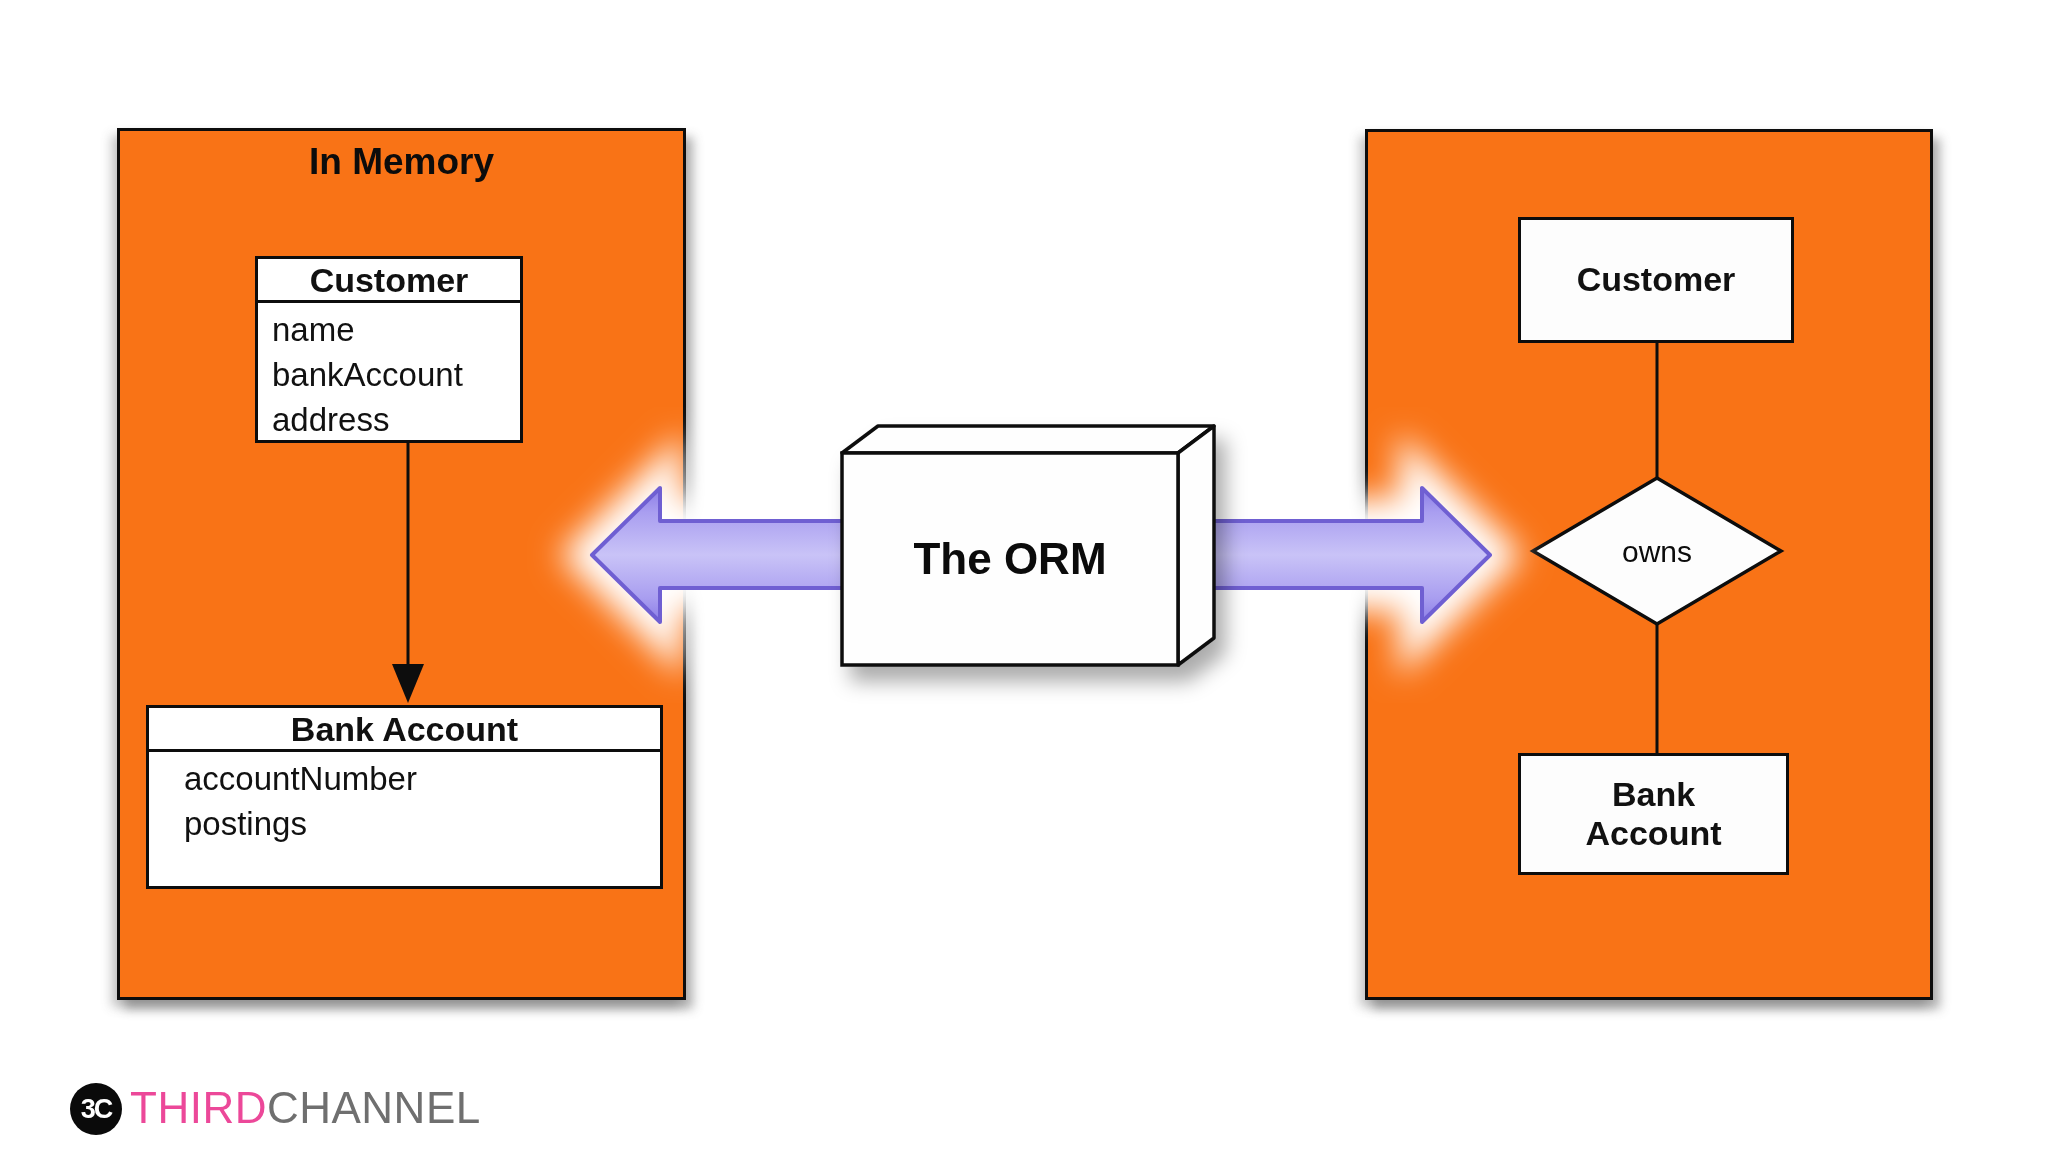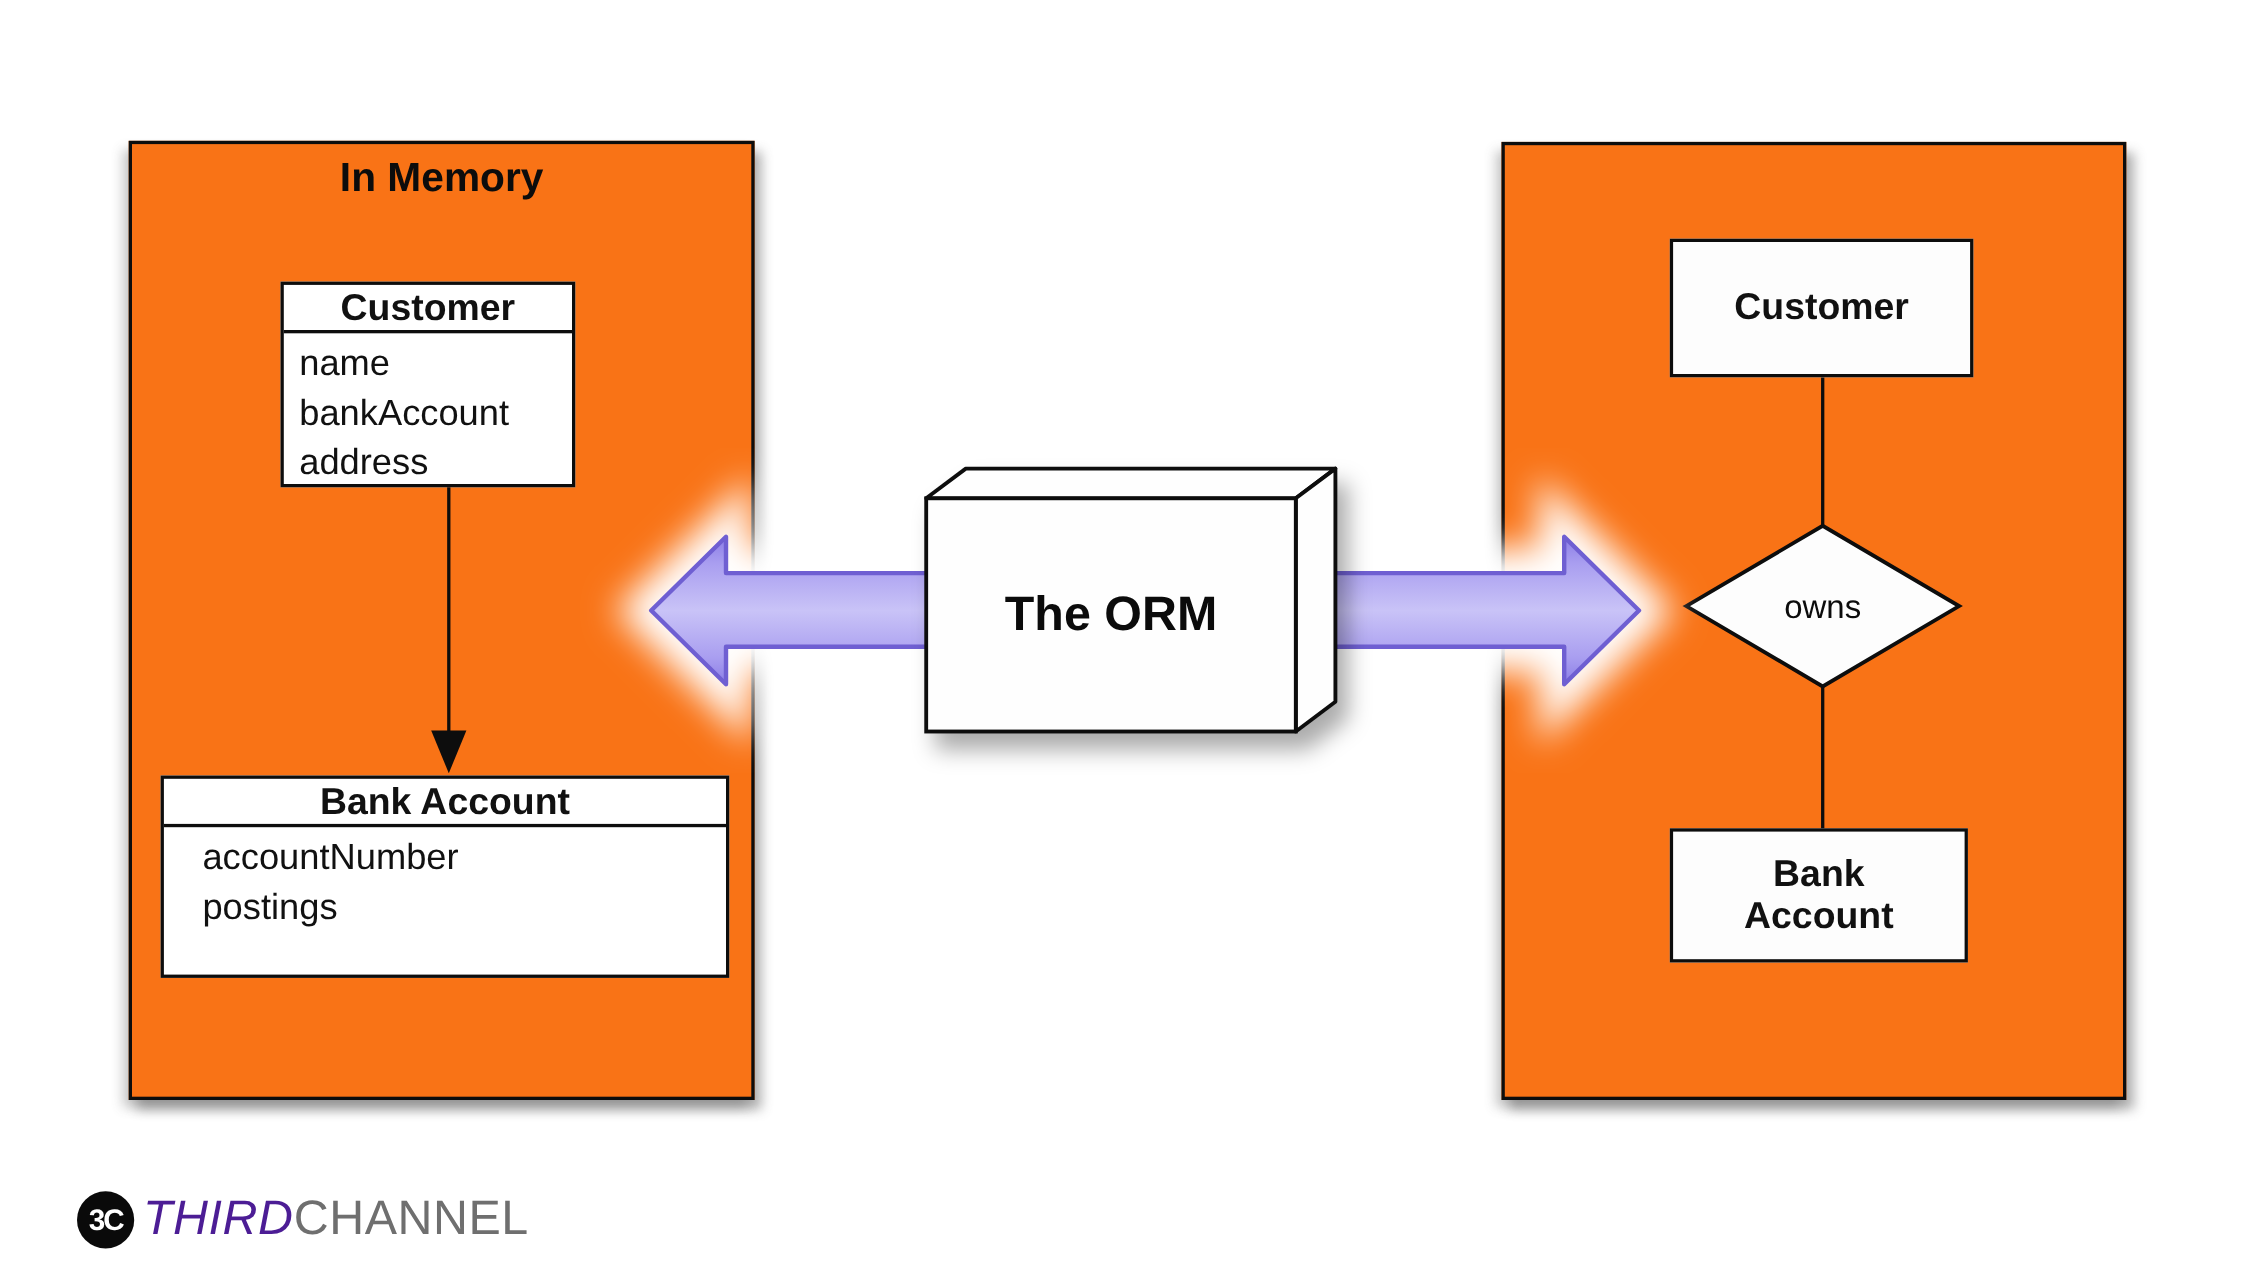--- a/index.html
+++ b/index.html
@@ -72,21 +72,21 @@
     position: absolute; left: 70px; top: 1083px; height: 54px;
     display: flex; z-index: 4;
   }
   .logo-mark {
     width: 52px; height: 52px; border-radius: 50%;
     background: #0a0a0a; color: #fff;
     display: flex; align-items: center; justify-content: center;
     font-weight: bold; font-size: 27px; letter-spacing: -2px;
   }
   .logo-word { margin-left: 8px; font-size: 44px; letter-spacing: 0.5px; white-space: nowrap; }
-  .logo-first  { color: #4c1d95; font-style: italic; }
+  .logo-first  { color: #ec4899; }
   .logo-second { color: #6f6f6f; }
 </style>
 </head>
 <body>
 
 <div class="stage">
 
   <div class="panel panel-memory">
     <div class="panel-title">In Memory</div>
 

